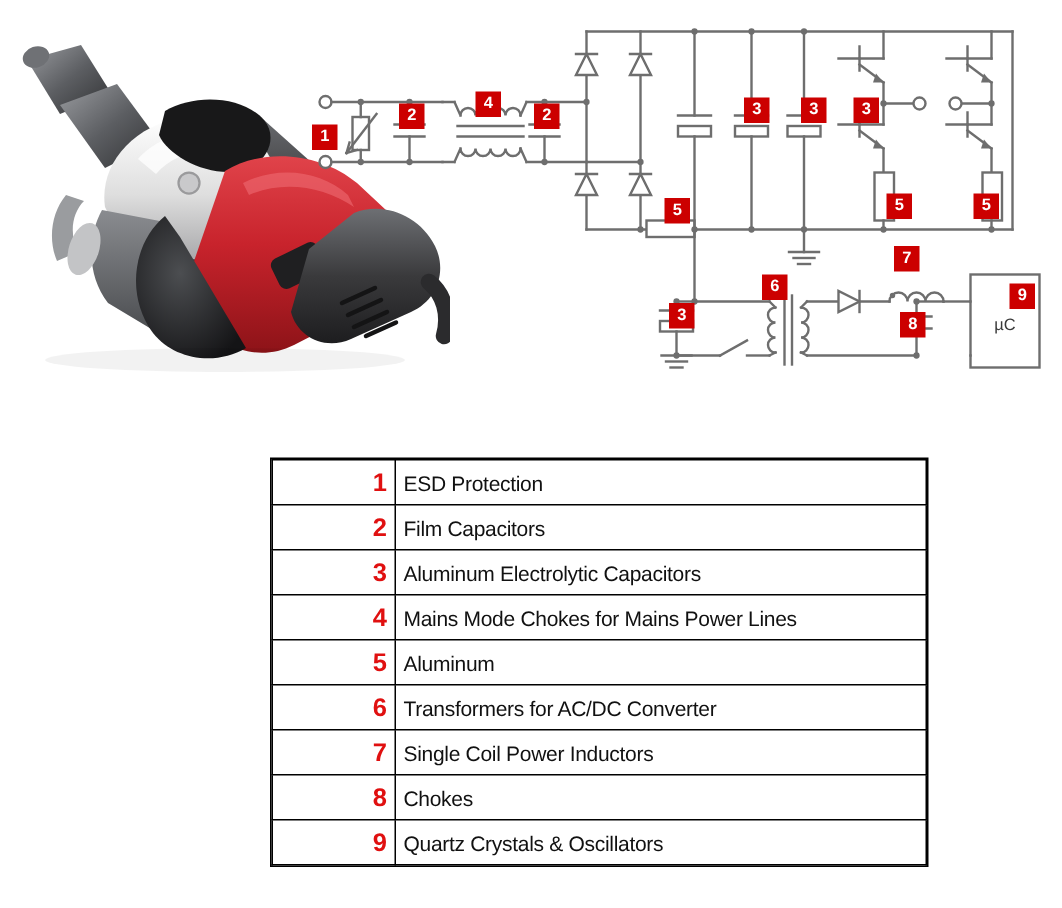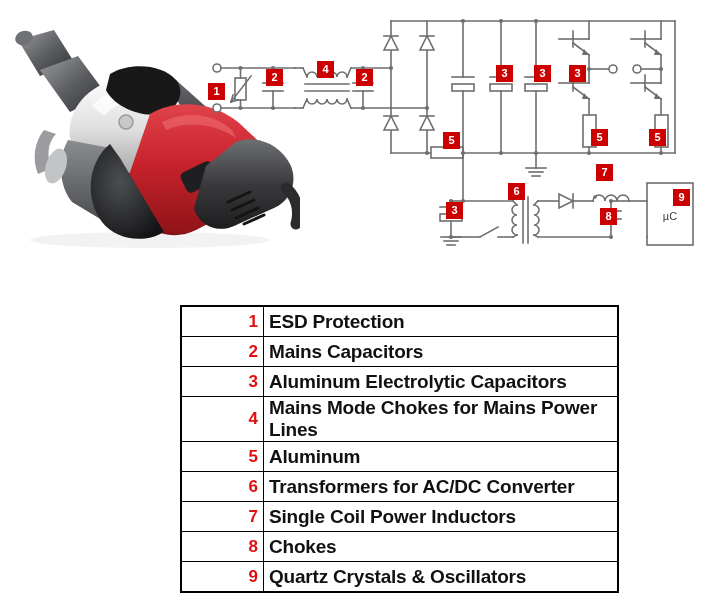--- a/index.html
+++ b/index.html
@@ -37,21 +37,21 @@
     border:1px solid #000000;height:29px;padding:0;
     vertical-align:middle;
   }
   td.num{
     width:76px;text-align:right;padding-right:5px;
     color:#e01010;font-weight:bold;font-size:17px;
     font-family:"Liberation Sans", sans-serif;
   }
   td.lbl{
     text-align:left;padding-left:5px;
-    color:#111111;font-weight:bold;font-size:19px;
+    color:#111111;font-weight:normal;font-size:14px;
     font-family:"Liberation Sans", sans-serif;
     letter-spacing:-0.2px;
   }
 </style>
 </head>
 <body>
 
 <div id="stage">
 
   <div class="photo">
@@ -346,21 +346,21 @@
 
   <div class="legend">
     <table>
       <tbody>
         <tr>
           <td class="num">1</td>
           <td class="lbl">ESD Protection</td>
         </tr>
         <tr>
           <td class="num">2</td>
-          <td class="lbl">Mains Capacitors</td>
+          <td class="lbl">Film Capacitors</td>
         </tr>
         <tr>
           <td class="num">3</td>
           <td class="lbl">Aluminum Electrolytic Capacitors</td>
         </tr>
         <tr>
           <td class="num">4</td>
           <td class="lbl">Mains Mode Chokes for Mains Power Lines</td>
         </tr>
         <tr>

